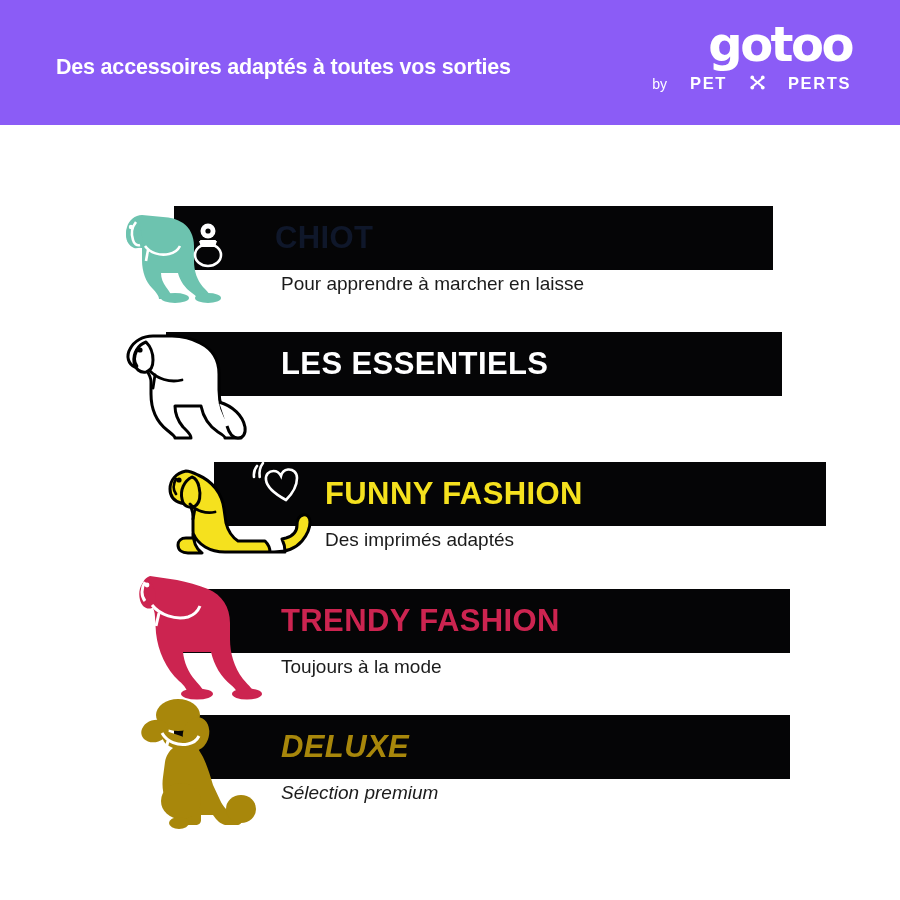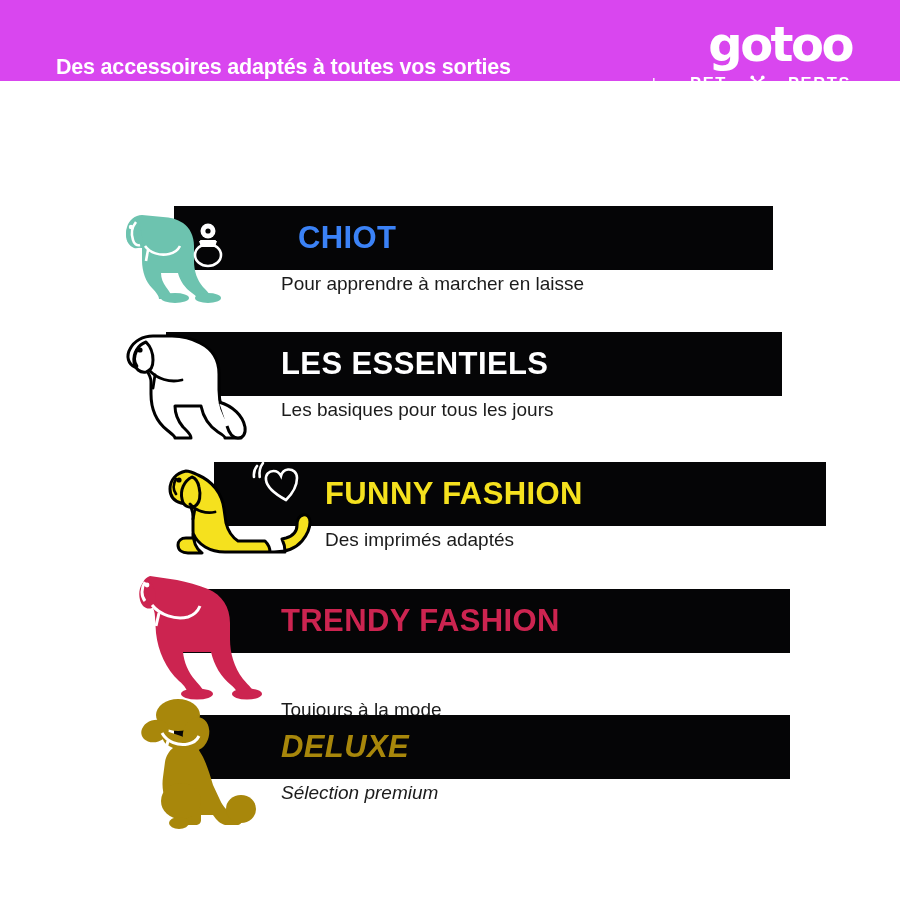--- a/index.html
+++ b/index.html
@@ -13,22 +13,22 @@
     font-family: "Liberation Sans", sans-serif;
     overflow: hidden;
     position: relative;
   }
 
   
   #header-bar {
     position: absolute;
     left: 0; top: 0;
     width: 900px;
-    height: 81px;
-    background: #d946ef;
+    height: 125px;
+    background: #8b5cf6;
   }
   #header-title {
     position: absolute;
     left: 56px;
     top: 55px;
     font-size: 21.5px;
     font-weight: bold;
     color: #ffffff;
     letter-spacing: -0.2px;
     white-space: nowrap;
@@ -181,21 +181,21 @@
       <g fill="none" stroke="#ffffff" stroke-width="2.6">
         <ellipse cx="23" cy="41" rx="13" ry="11"></ellipse>
         <path d="M14 27 L32 27 L30 33 L16 33 Z" fill="#ffffff" stroke="none"></path>
       </g>
       <circle cx="23" cy="17" r="7.5" fill="#ffffff"></circle>
       <circle cx="23" cy="17" r="2.6" fill="#050506"></circle>
       <path d="M15 26 L31 26 L29 33 L17 33 Z" fill="#ffffff"></path>
     </svg>
   </div>
 
-  <div class="cat-title" style="left:298px; color:#3b82f6;">CHIOT</div>
+  <div class="cat-title" style="left:275px; color:#0f172a;">CHIOT</div>
   <div class="cat-sub" style="left:281px; top:67px;">Pour apprendre à marcher en laisse</div>
 </div>
 
 <div class="row" id="row-essentiels">
   <div class="bar" style="left:166px; width:616px;"></div>
 
   <div class="dog-art" style="left:115px; top:-18px;">
     <svg width="145" height="128" viewBox="0 0 145 128">
       <g fill="#ffffff" stroke="#000000" stroke-width="3" stroke-linejoin="round">
         <path d="M38 22 C28 22 19 27 15 35 C11 42 13 50 20 53 L32 57
@@ -213,21 +213,20 @@
       <g fill="none" stroke="#000000" stroke-width="2.8" stroke-linecap="round">
         <path d="M34 56 C42 65 55 69 67 66"></path>
         <path d="M40 61 L38 74"></path>
         <path d="M22 36 C19 42 19 48 22 52"></path>
       </g>
       <circle cx="25" cy="36" r="2.6" fill="#000000"></circle>
     </svg>
   </div>
 
   <div class="cat-title" style="left:281px; color:#FFFFFF;">LES ESSENTIELS</div>
-  <div class="cat-sub" style="left:281px; top:67px;">Les basiques pour tous les jours</div>
 </div>
 
 <div class="row" id="row-funny">
   <div class="bar" style="left:170px; width:612px;"></div>
 
   <div class="dog-art" style="left:118px; top:-13px;">
     <svg width="160" height="120" viewBox="0 0 160 120">
       <g fill="#F5E11E" stroke="#000000" stroke-width="3" stroke-linejoin="round">
         <path d="M24 22 C14 24 8 31 8 40 C8 47 12 52 19 54 L28 56
                  C30 60 31 64 31 68 L31 82
@@ -290,21 +289,21 @@
       <g fill="none" stroke="#ffffff" stroke-width="3">
         <path d="M27 38 C35 48 50 53 63 50 C69 48 73 44 75 39"></path>
         <path d="M34 46 L31 59"></path>
         <path d="M20 15 C16 21 16 29 20 34"></path>
       </g>
       <circle cx="22" cy="18" r="2.4" fill="#ffffff"></circle>
     </svg>
   </div>
 
   <div class="cat-title" style="left:281px; color:#CC2450;">TRENDY FASHION</div>
-  <div class="cat-sub" style="left:281px; top:67px;margin-top:43px;">Toujours à la mode</div>
+  <div class="cat-sub" style="left:281px; top:67px;">Toujours à la mode</div>
 </div>
 
 <div class="row" id="row-deluxe">
   <div class="bar" style="left:174px; width:616px;"></div>
 
   <div class="dog-art" style="left:133px; top:-18px;">
     <svg width="135" height="135" viewBox="0 0 135 135">
       <g fill="#A8870B">
         <ellipse cx="45" cy="18" rx="22" ry="16"></ellipse>
         <ellipse cx="22" cy="34" rx="14" ry="11" transform="rotate(-18 22 34)"></ellipse>

